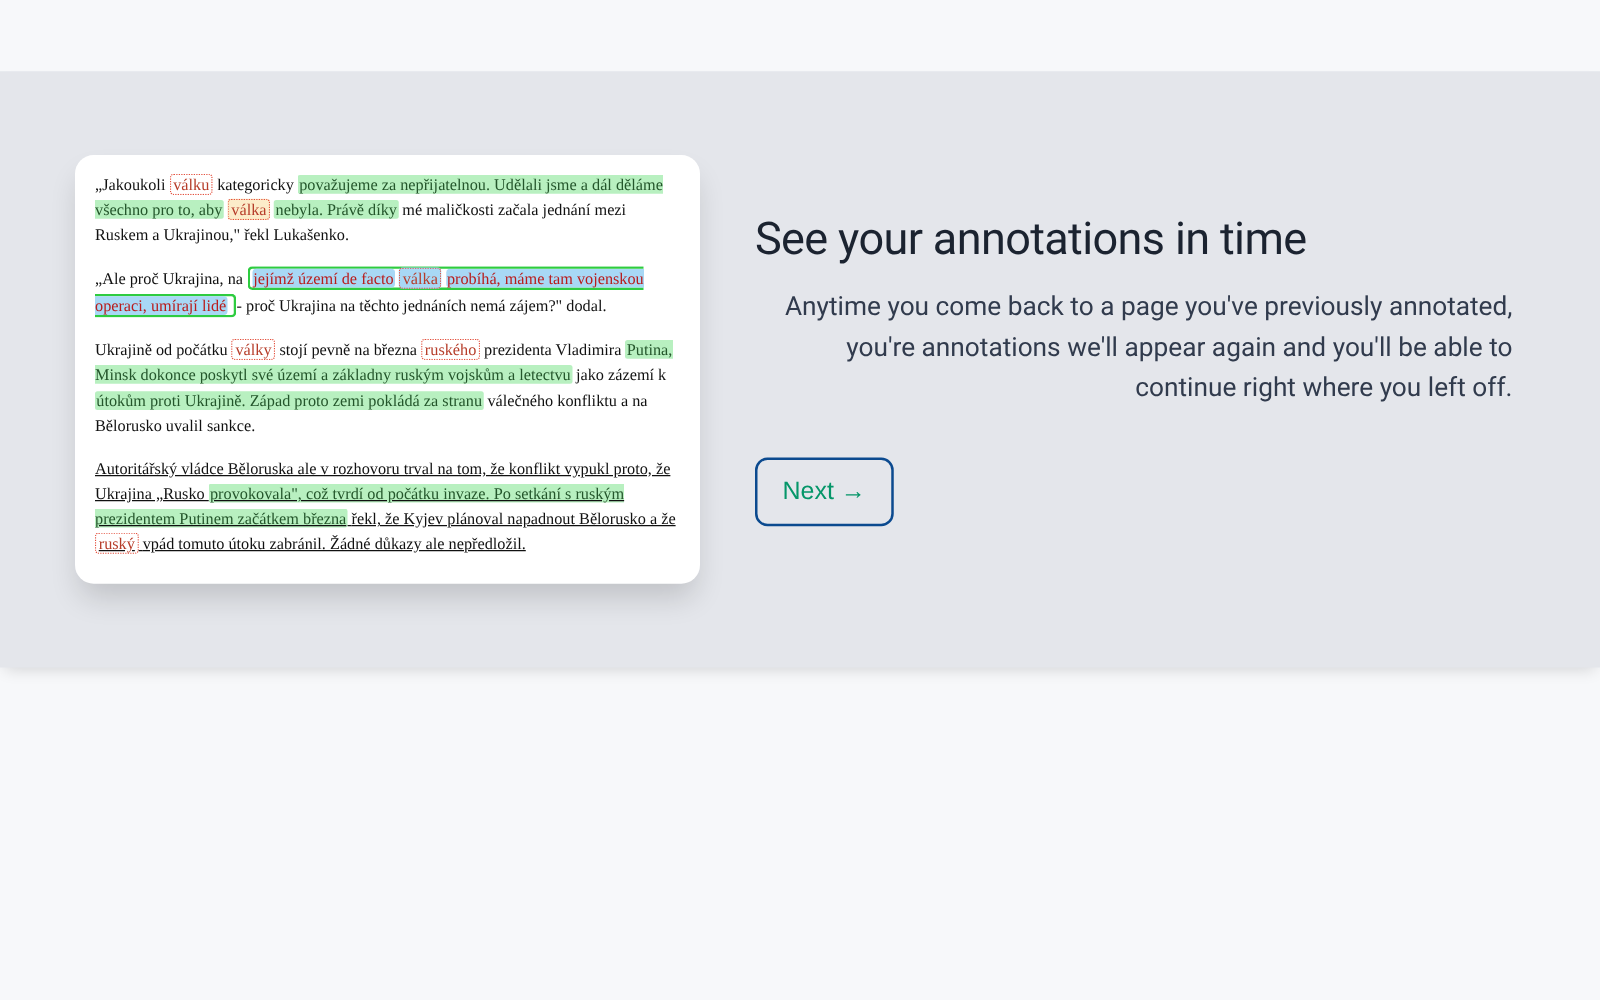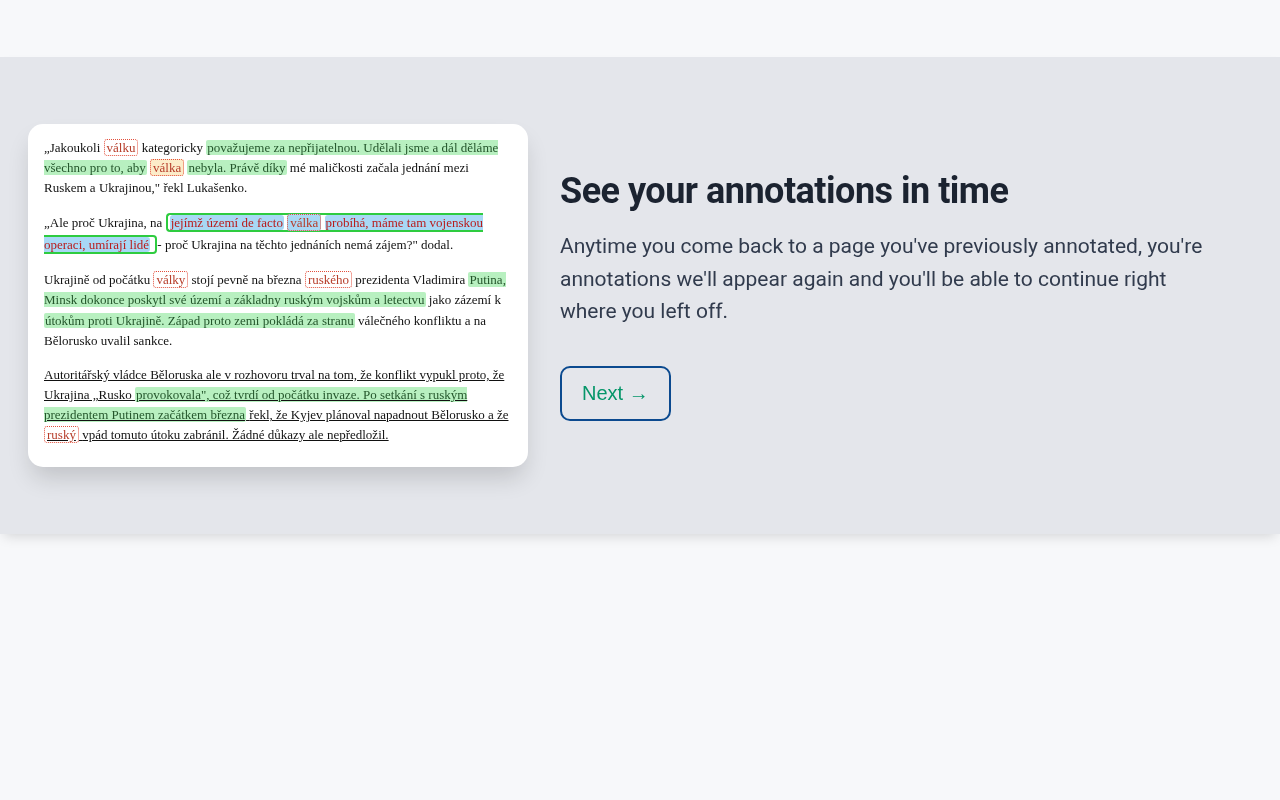--- a/index.html
+++ b/index.html
@@ -13,22 +13,22 @@
   .panel {
     position: absolute;
     top: 57px;
     left: 0;
     width: 1280px;
     height: 477px;
     background: #e4e6eb;
     box-shadow: 0 6px 12px -4px rgba(0,0,0,0.15);
     display: flex;
     align-items: center;
-    padding: 0 50px 0 28px;
-    gap: 32px;
+    padding: 0 50px 0 60px;
+    gap: 44px;
   }
   .card {
     width: 500px;
     background: #ffffff;
     border-radius: 15px;
     box-shadow: 0 14px 24px -4px rgba(0,0,0,0.16);
     padding: 14px 16px 18px 16px;
     font-family: Georgia, "Times New Roman", serif;
     color: #111;
     font-size: 13px;
@@ -54,30 +54,31 @@
     display: inline;
     line-height: 1.7;
   }
 
   .right {
     flex: 1;
     padding-right: 20px;
   }
   .heading {
     font-size: 36px;
-    font-weight: 700;
+    font-weight: 400;
     color: #1b2330;
     margin-bottom: 18px;
     letter-spacing: -0.5px;
   }
   .desc {
     font-size: 21px;
     color: #313b4d;
     line-height: 1.55;
     margin-bottom: 38px;
+    text-align: right;
   }
   .next-btn {
     display: inline-block;
     border: 2px solid #0b4a8f;
     border-radius: 10px;
     padding: 14px 20px;
     font-size: 20px;
     font-weight: 400;
     color: #059669;
     background: transparent;

